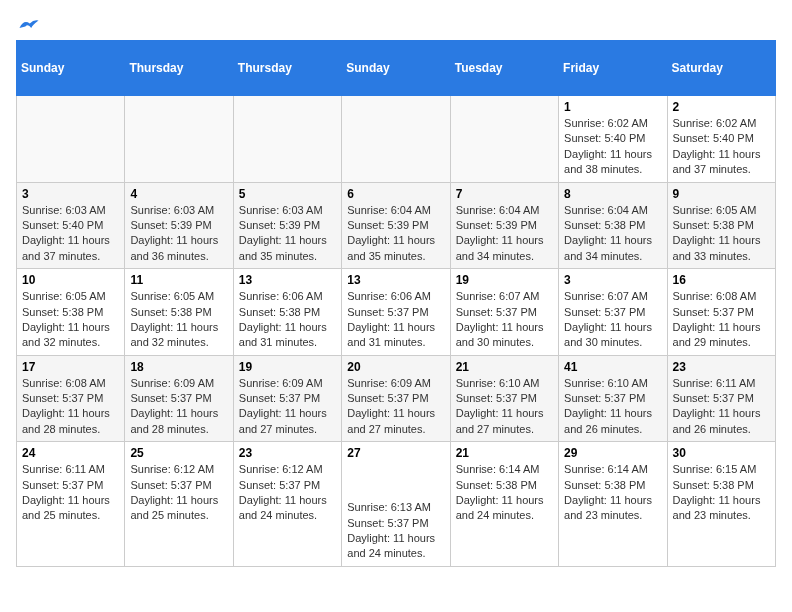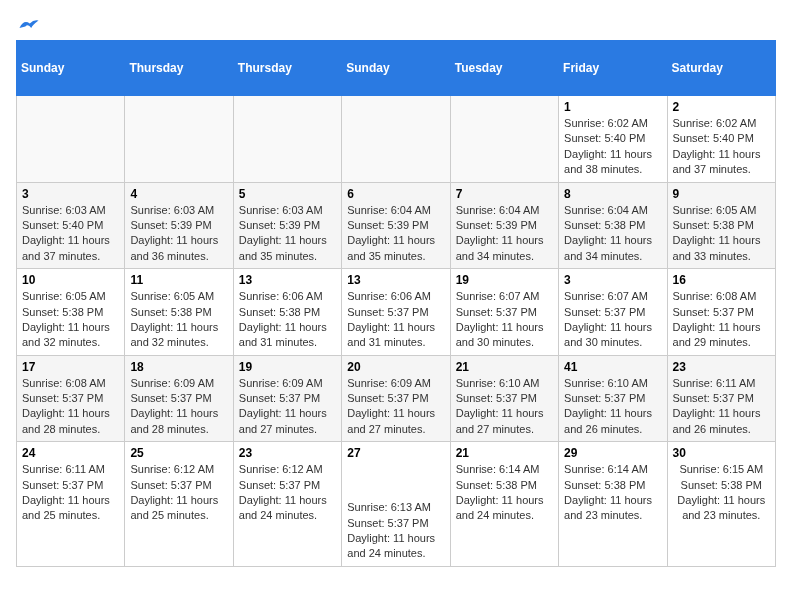--- a/index.html
+++ b/index.html
@@ -330,20 +330,20 @@
         </td>
         <td>
           <span class="day-num">29</span>
           <div class="day-info" style="white-space: pre-line;">Sunrise: 6:14 AM
 Sunset: 5:38 PM
 Daylight: 11 hours
 and 23 minutes.</div>
         </td>
         <td>
           <span class="day-num">30</span>
-          <div class="day-info" style="white-space: pre-line; text-align: center;">Sunrise: 6:15 AM
+          <div class="day-info" style="white-space: pre-line;">Sunrise: 6:15 AM
 Sunset: 5:38 PM
 Daylight: 11 hours
 and 23 minutes.</div>
         </td>
       </tr>
     </tbody>
 </table>
 
 </body></html>

